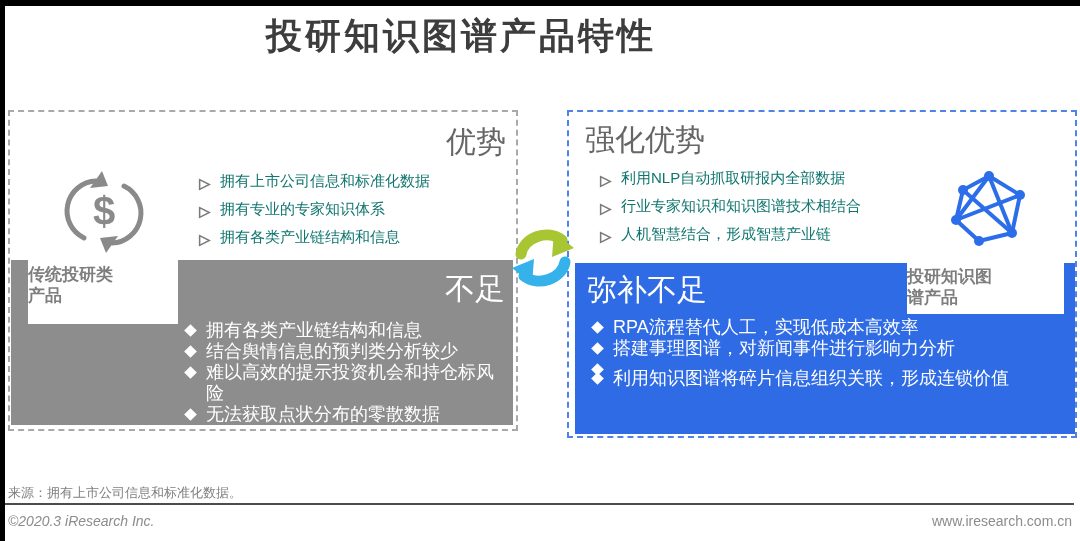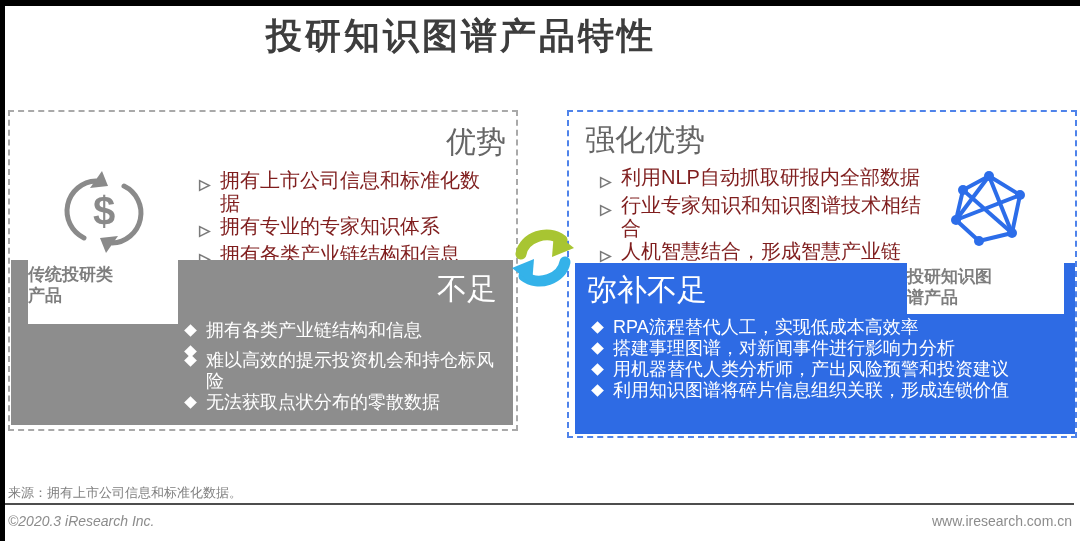--- a/index.html
+++ b/index.html
@@ -20,21 +20,21 @@
   .panel-left{left:8px;top:110px;width:510px;height:321px;border:2px dashed #a9a9a9;box-sizing:border-box;}
   .panel-right{left:567px;top:110px;width:510px;height:328px;border:2px dashed #4f83ea;box-sizing:border-box;}
 
   .sec-title{font-size:30px;color:#666;position:absolute;white-space:nowrap;}
   .sec-title.white{color:#fff;}
 
   .blist{position:absolute;margin:0;padding:0;list-style:none;}
   .blist li{display:flex;align-items:flex-start;}
   .tri-icon{flex:0 0 22px;padding-top:5px;}
   .blist .txt{display:block;}
-  .top-list li{font-size:20px;line-height:23px;color:#7f1d1d;}
+  .top-list li{font-size:15px;line-height:23px;color:#0f766e;}
   .band-list li{font-size:18px;line-height:21px;color:#fff;}
   .diamond{flex:0 0 20px;position:relative;top:6px;}
   .diamond i{display:block;width:9px;height:9px;background:#fff;transform:rotate(45deg);}
 
   
   .band-gray{position:absolute;left:1px;top:148px;width:502px;height:165px;background:#8d8d8d;}
   .band-blue{position:absolute;left:6px;top:151px;width:500px;height:171px;background:#2e6be4;}
   .notch{position:absolute;background:#fff;text-align:left;font-weight:bold;color:#7e7e7e;font-size:17px;line-height:21px;}
   .notch-left{left:17px;top:0;width:150px;height:64px;padding-top:4px;box-sizing:border-box;}
   .notch-right{right:11px;top:0;width:157px;height:51px;padding-top:3px;box-sizing:border-box;}
@@ -98,33 +98,34 @@
         </span>
         <span class="txt">拥有各类产业链结构和信息</span>
       </li>
     </ul>
 
     <div class="band-gray">
       <div class="notch notch-left">
         <div>传统投研类</div>
         <div>产品</div>
       </div>
-      <div class="sec-title white" style="top:9px;right:16px;margin-left:8px;">不足</div>
+      <div class="sec-title white" style="top:9px;right:8px;margin-left:8px;">不足</div>
 
       <ul class="blist band-list" style="left:175px;top:60px;width:320px;">
         <li>
           <span class="diamond">
               <i></i>
             </span>
           <span class="txt">拥有各类产业链结构和信息</span>
         </li>
         <li>
           <span class="diamond">
               <i></i>
             </span>
+          <span class="txt">结合舆情信息的预判类分析较少</span>
         </li>
         <li>
           <span class="diamond">
               <i></i>
             </span>
           <span class="txt">难以高效的提示投资机会和持仓标风险</span>
         </li>
         <li>
           <span class="diamond">
               <i></i>
@@ -212,21 +213,20 @@
         <li>
           <span class="diamond">
               <i></i>
             </span>
           <span class="txt">搭建事理图谱，对新闻事件进行影响力分析</span>
         </li>
         <li>
           <span class="diamond">
               <i></i>
             </span>
-          <span class="txt">用机器替代人类分析师，产出风险预警和投资建议</span>
         </li>
         <li>
           <span class="diamond">
               <i></i>
             </span>
           <span class="txt">利用知识图谱将碎片信息组织关联，形成连锁价值</span>
         </li>
       </ul>
     </div>
   </div>

